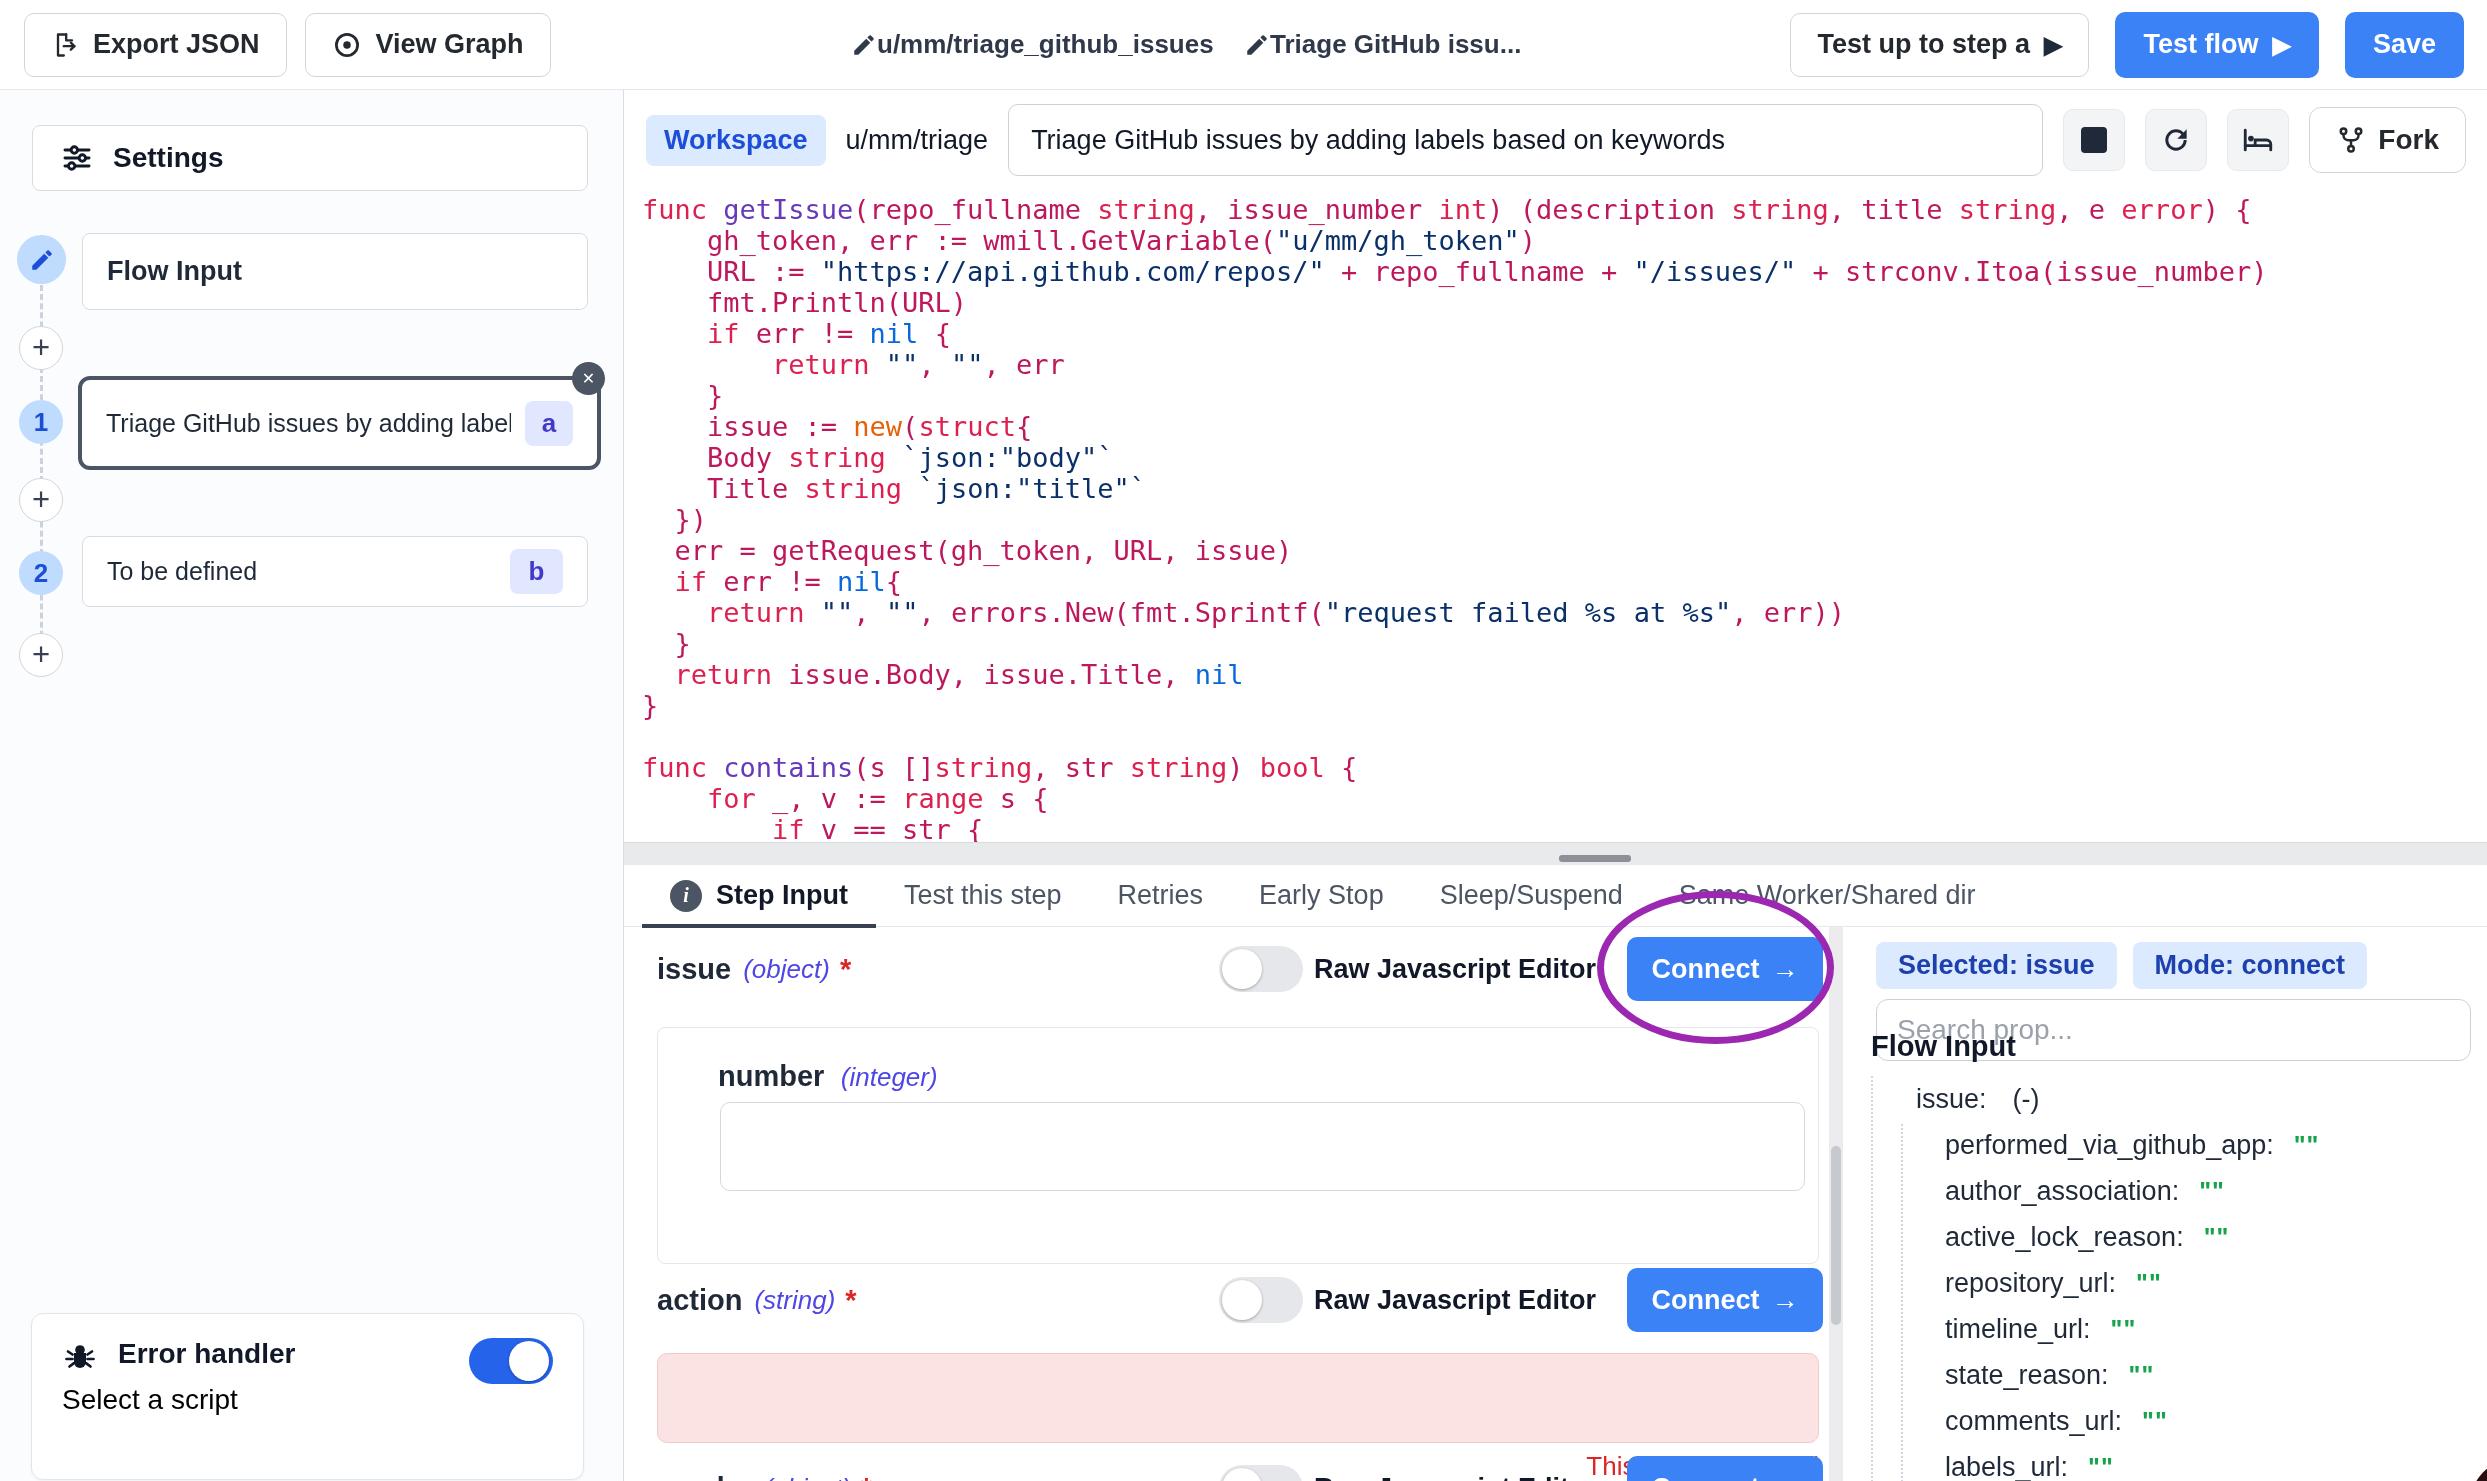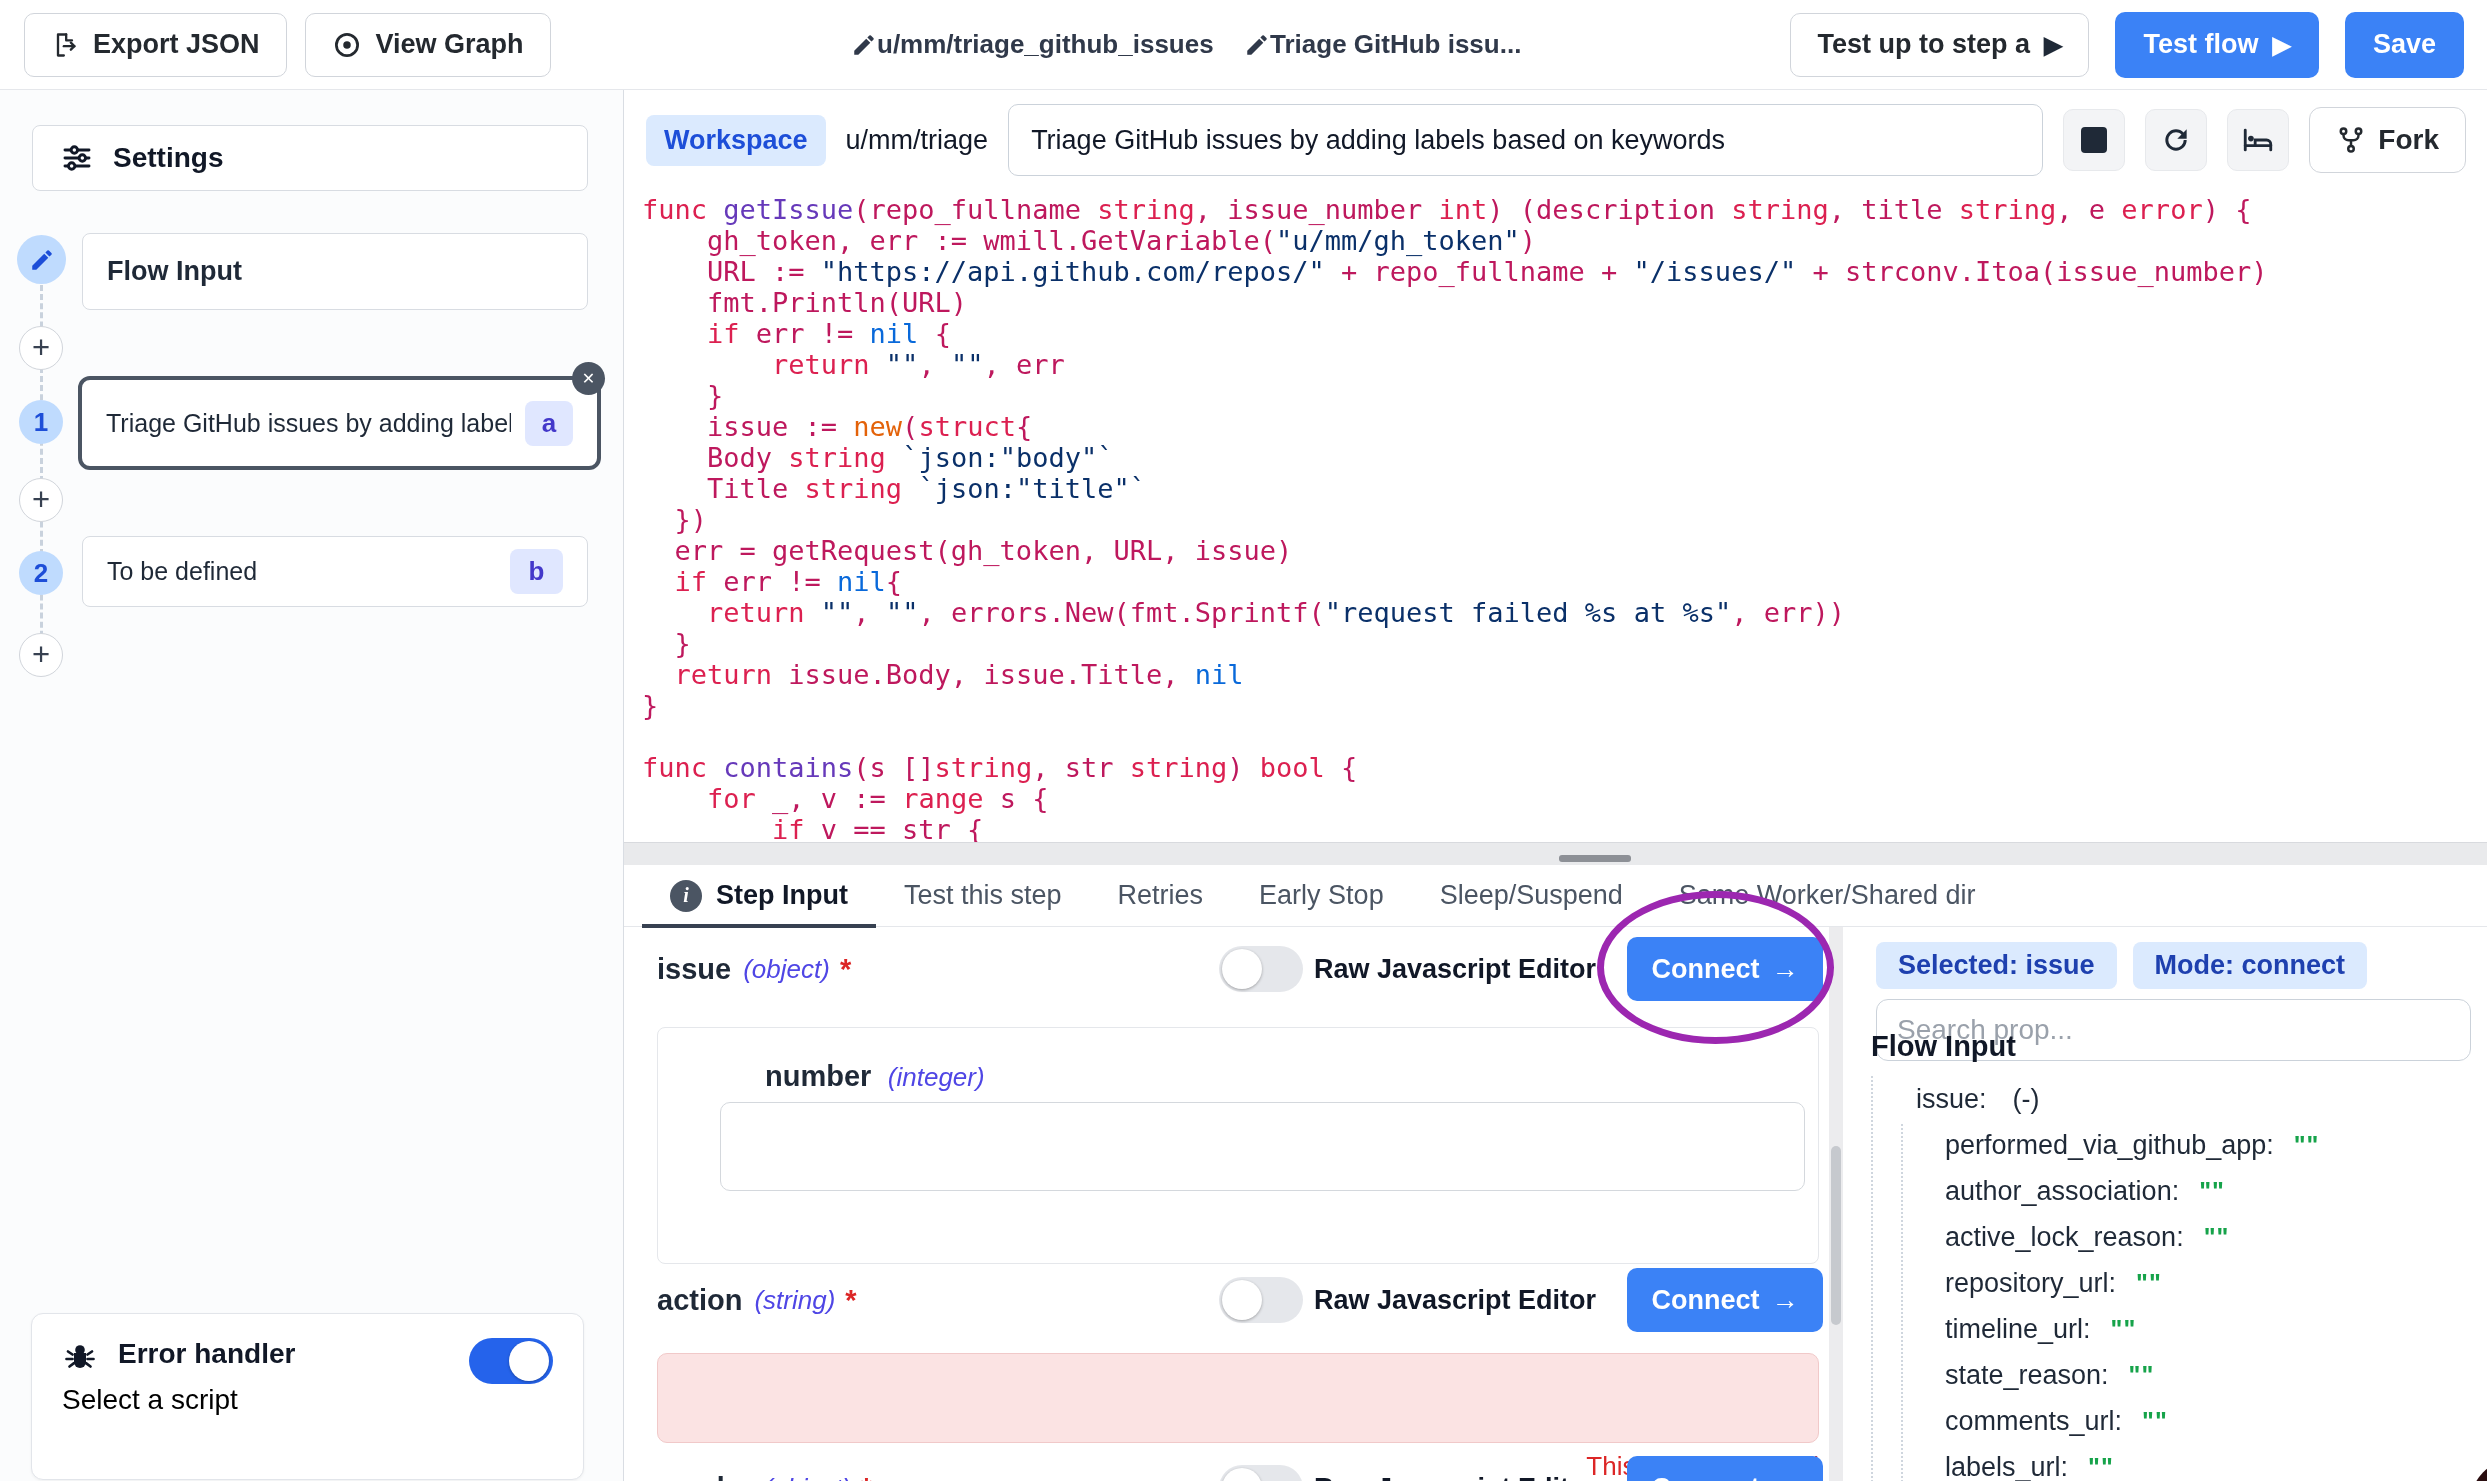--- a/index.html
+++ b/index.html
@@ -111,21 +111,21 @@
   .f-type { font-size:26px; font-style:italic; color:#4f46e5; margin-left:12px; }
   .f-req { color:#dc2626; font-size:29px; font-weight:700; margin-left:10px; }
   .row-toggle { position:absolute; left:562px; top:9px; }
   .rje { position:absolute; left:657px; font-size:27px; font-weight:600; color:#111827; white-space:nowrap; }
   .connect-btn { position:absolute; right:0; top:0; width:196px; height:64px; background:#3b82f6;
     color:#fff; font-weight:700; font-size:27px; border:none; border-radius:10px; display:flex;
     align-items:center; justify-content:center; gap:12px; cursor:pointer; }
 
   .number-card { position:absolute; left:33px; top:100px; width:1162px; height:237px;
     border:1px solid #e5e7eb; border-radius:8px; }
-  .number-label { position:absolute; left:60px; top:32px;margin-left:47px; }
+  .number-label { position:absolute; left:60px; top:32px; }
   .nl-name { font-size:29px; font-weight:700; color:#1f2937; }
   .nl-type { font-size:26px; font-style:italic; color:#4f46e5; margin-left:12px; }
   .number-input { position:absolute; left:62px; top:74px; width:1085px; height:89px;
     border:1px solid #d4d8dd; border-radius:10px; font-size:27px; padding:0 20px;
     font-family:"Liberation Sans",sans-serif; outline:none; }
   .pink-field { position:absolute; left:33px; top:426px; width:1162px; height:90px;
     background:#fbe3e3; border:1px solid #f1c9c9; border-radius:10px; }
   .req-msg { position:absolute; top:524px; right:10px; font-size:26px; color:#dc2626; }
 
   

